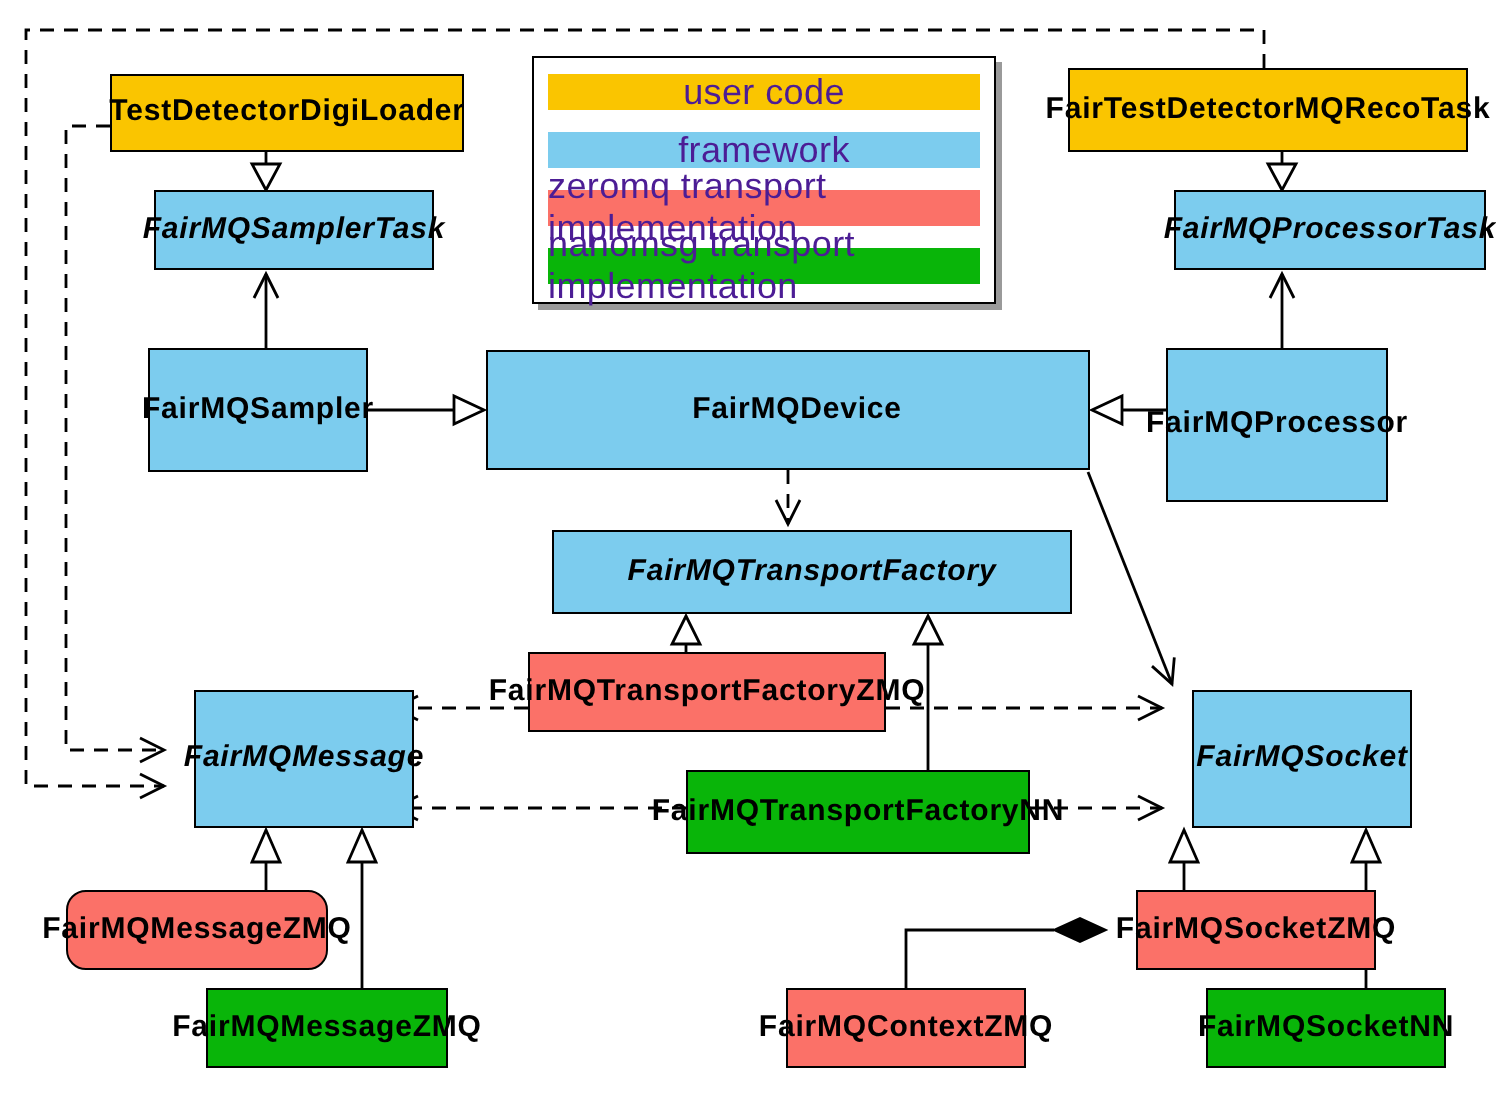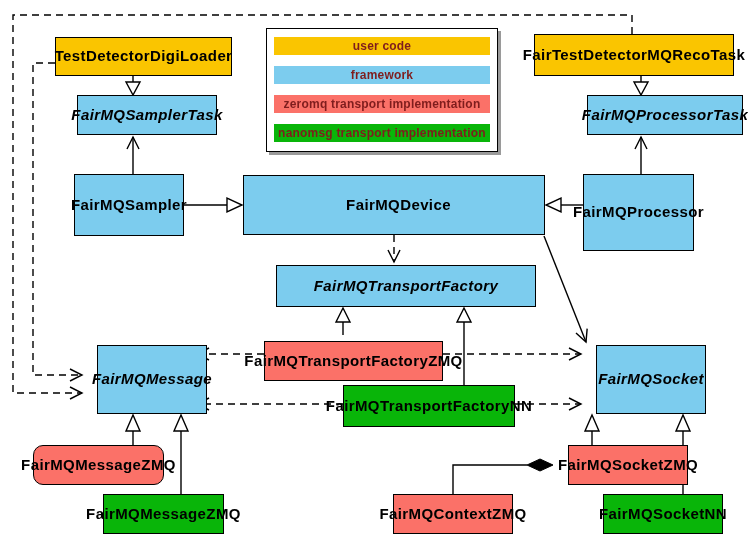--- a/index.html
+++ b/index.html
@@ -22,21 +22,21 @@
   .abstract{font-style:italic;margin-left:13px;}
   .legend{
     position:absolute;z-index:2;box-sizing:border-box;
     left:266px;top:28px;width:232px;height:124px;
     background:#fff;border:1.5px solid #000;
     box-shadow:3px 3px 0 #9a9a9a;
     display:flex;flex-direction:column;gap:11px;padding:8px 7px;
   }
   .legend-item{
     height:18px;flex:0 0 18px;display:flex;align-items:center;justify-content:center;
-    font-size:12px;color:#7f1d1d;letter-spacing:.2px;font-weight:bold;
+    font-size:18px;color:#4c1d95;letter-spacing:.2px;
   }
 </style>
 </head>
 <body>
 
 <div class="canvas">
 
   <svg class="wires" width="748" height="549" viewBox="0 0 748 549">
     <defs>
       <marker id="oarr" markerUnits="userSpaceOnUse" markerWidth="20" markerHeight="20" refX="15" refY="9" orient="auto">
@@ -152,21 +152,21 @@
   <div class="node abstract" style="left: 574px; top: 95px; width: 156px; height: 40px; background-color: rgb(124, 204, 238);">FairMQProcessorTask</div>
 
   <div class="node" style="left: 74px; top: 174px; width: 110px; height: 62px; background-color: rgb(124, 204, 238);">FairMQSampler</div>
 
   <div class="node" style="left: 243px; top: 175px; width: 302px; height: 60px; background-color: rgb(124, 204, 238); padding-left: 11px;">FairMQDevice</div>
 
   <div class="node" style="left: 583px; top: 174px; width: 111px; height: 77px; background-color: rgb(124, 204, 238);">FairMQProcessor</div>
 
   <div class="node abstract" style="left: 263px; top: 265px; width: 260px; height: 42px; background-color: rgb(124, 204, 238);">FairMQTransportFactory</div>
 
-  <div class="node" style="left: 264px; top: 341px; width: 179px; height: 40px; background-color: rgb(251, 113, 104);">FairMQTransportFactoryZMQ</div>
+  <div class="node" style="left: 264px; top: 326px; width: 179px; height: 40px; background-color: rgb(251, 113, 104);">FairMQTransportFactoryZMQ</div>
 
   <div class="node" style="left: 343px; top: 385px; width: 172px; height: 42px; background-color: rgb(9, 181, 9);">FairMQTransportFactoryNN</div>
 
   <div class="node abstract" style="left: 84px; top: 345px; width: 110px; height: 69px; background-color: rgb(124, 204, 238);">FairMQMessage</div>
 
   <div class="node abstract" style="left: 583px; top: 345px; width: 110px; height: 69px; background-color: rgb(124, 204, 238);">FairMQSocket</div>
 
   <div class="node" style="left: 33px; top: 445px; width: 131px; height: 40px; background-color: rgb(251, 113, 104); border-radius: 10px;">FairMQMessageZMQ</div>
 
   <div class="node" style="left: 103px; top: 494px; width: 121px; height: 40px; background-color: rgb(9, 181, 9);">FairMQMessageZMQ</div>

